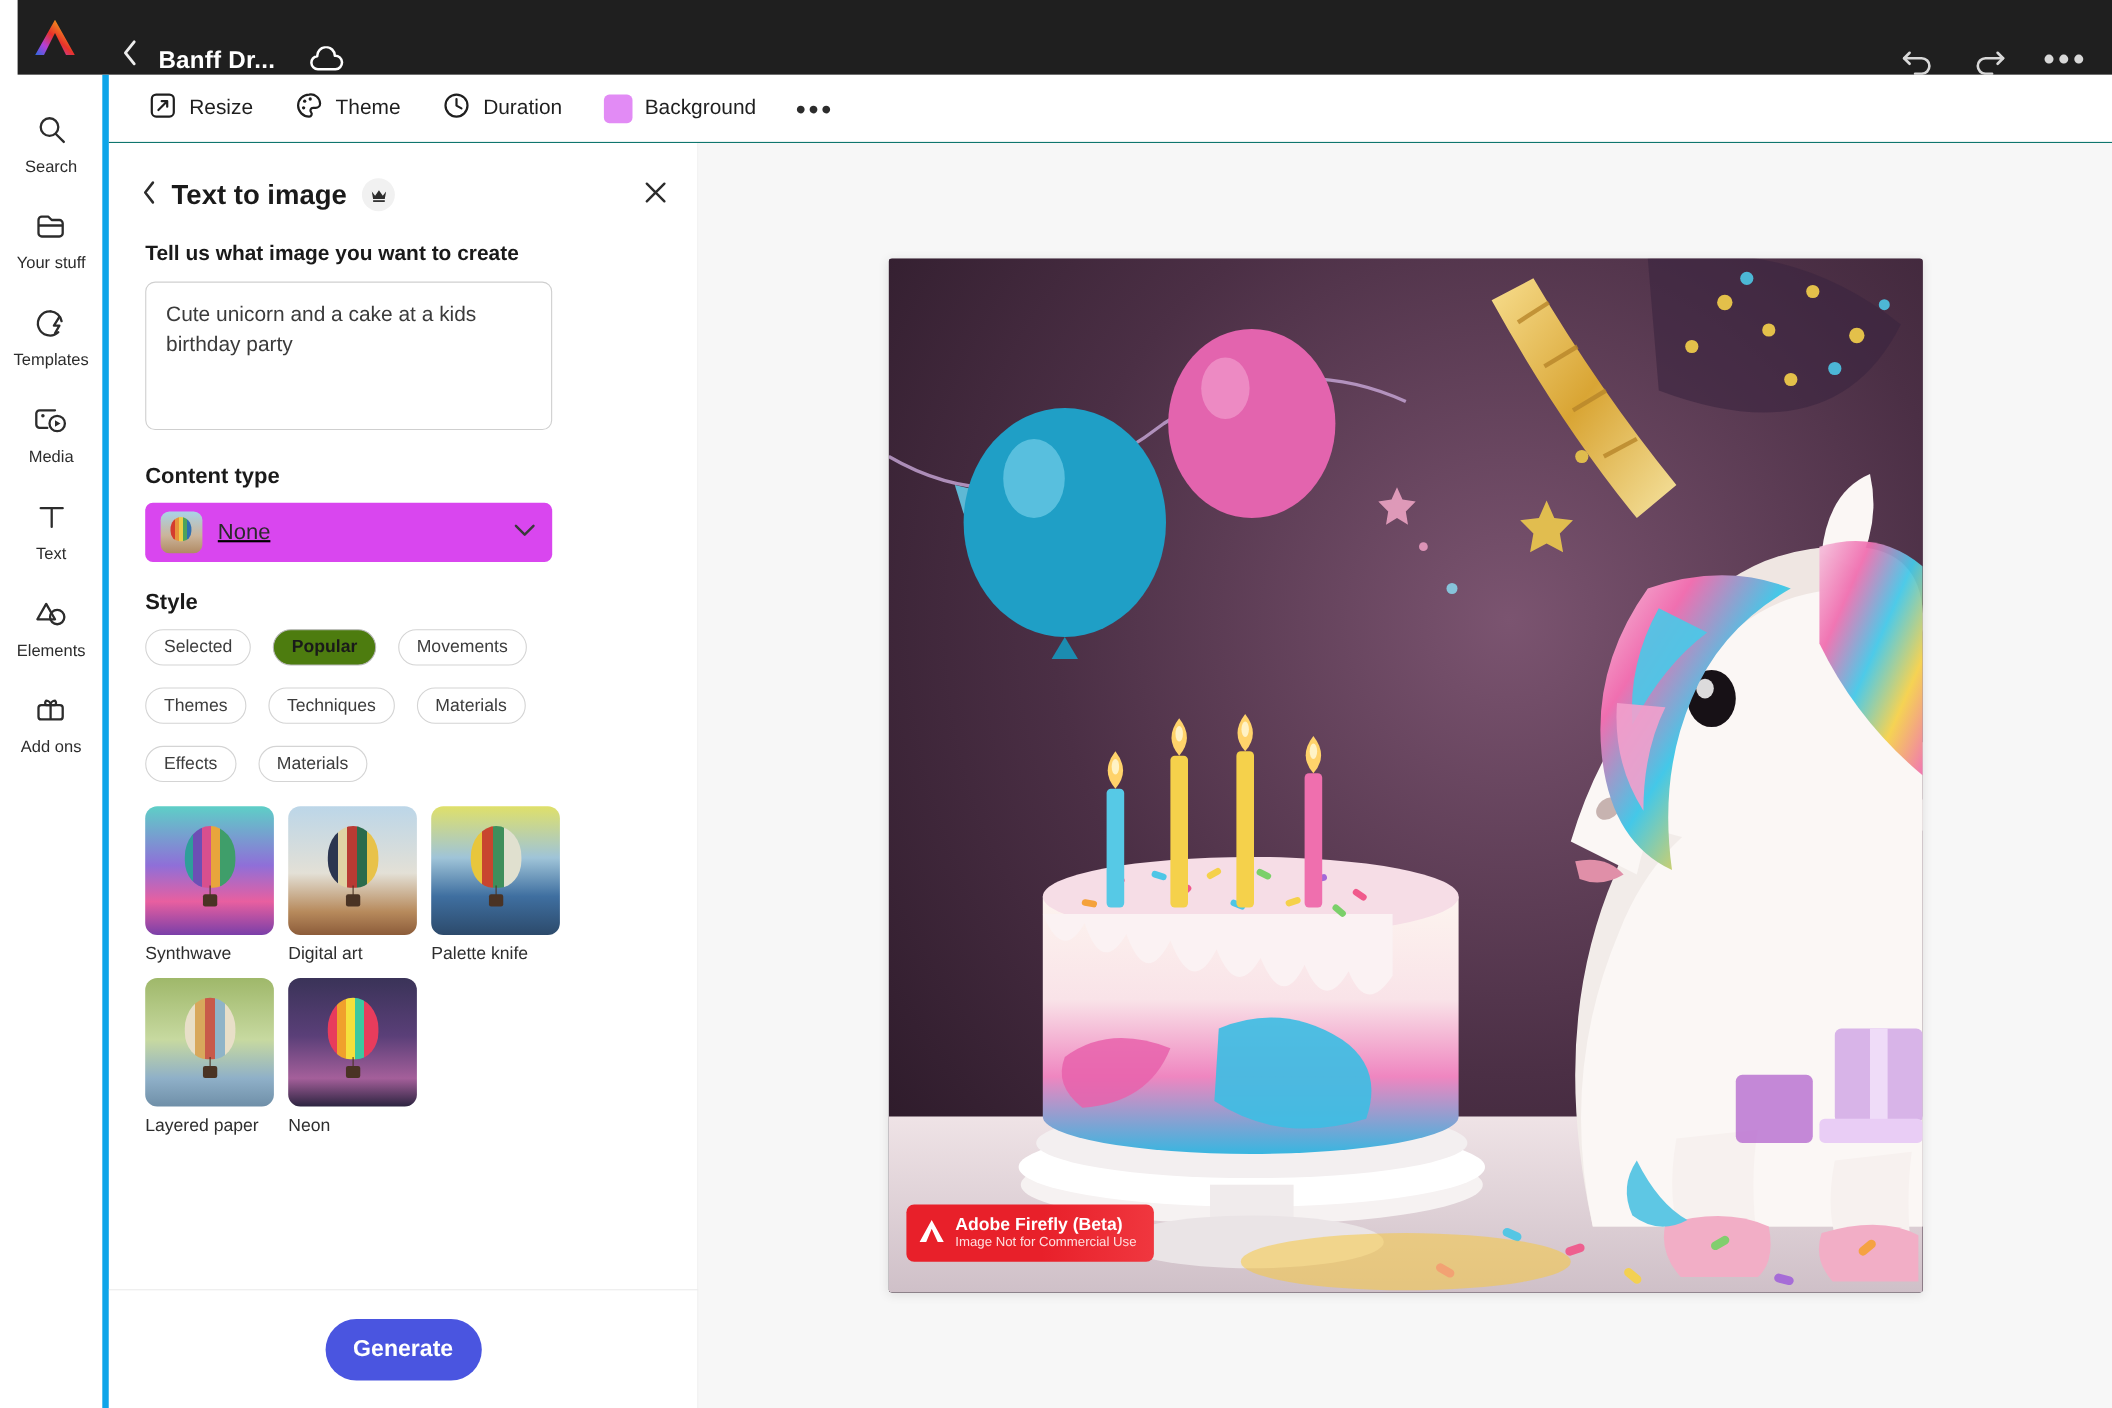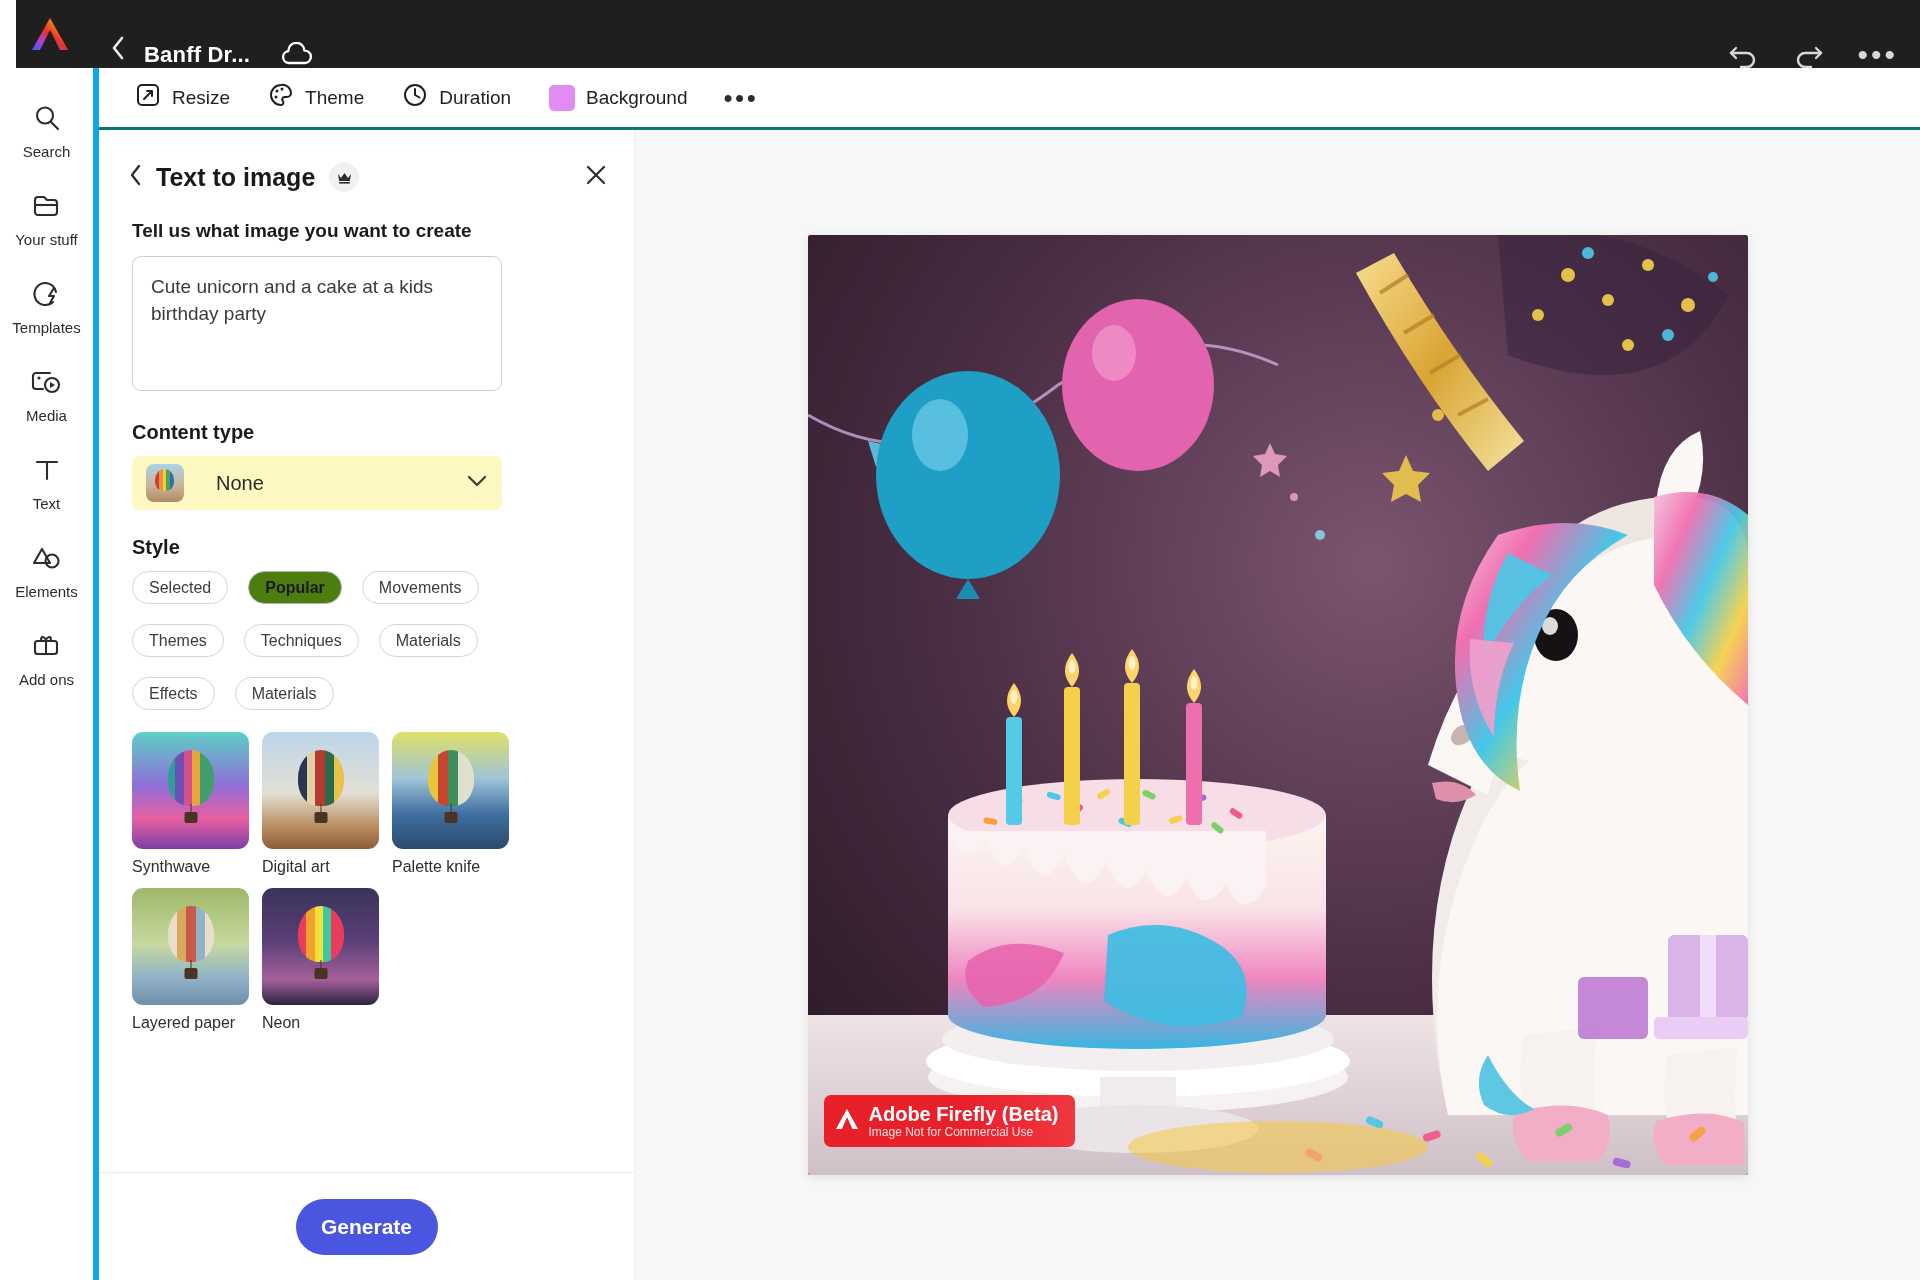--- a/index.html
+++ b/index.html
@@ -42,21 +42,21 @@
     width: 99px; height: 88px; display: flex; flex-direction: column;
     align-items: center; justify-content: center; gap: 8px; cursor: pointer;
   }
   .rail-label { font-size: 15px; color: #2c2c2c; }
   .rail-ico { color: #2c2c2c; display: flex; align-items: center; justify-content: center; height: 34px;}
 
   
   .doctoolbar {
     position: absolute; top: 68px; left: 99px; width: 1821px; height: 62px;
     background: #ffffff; display: flex; align-items: center; gap: 10px;
-    padding-left: 22px; border-bottom: 3px solid #0f766e;
+    padding-left: 22px; border-bottom: 1px solid #0f766e;
   }
   .tool-btn {
     display: flex; align-items: center; gap: 11px; padding: 7px 14px;
     border-radius: 18px; cursor: pointer; color: #1f1f1f; font-size: 19px;
   }
   .bg-swatch { width: 26px; height: 26px; border-radius: 5px; }
   .tool-dots { font-size: 26px; letter-spacing: 2.5px; color: #2c2c2c; padding: 2px 12px; cursor: pointer; line-height: 10px; }
 
   
   .panel {
@@ -74,22 +74,22 @@
 
   .panel-body { padding: 0 33px; }
   .field-label { font-size: 19px; font-weight: bold; color: #1a1a1a; margin: 22px 0 14px; }
   .prompt-box {
     width: 370px; height: 135px; border: 1px solid #cfcfcf; border-radius: 9px;
     background: #fff; padding: 17px 18px; font-size: 19px; color: #3b3b3b;
     line-height: 1.42; resize: none; outline: none; font-family: "Liberation Sans", sans-serif;
   }
   .section-label { font-size: 20px; font-weight: bold; color: #1a1a1a; margin: 26px 0 12px; }
   .select-row {
-    width: 370px; height: 54px; background: #fef9c3; border-radius: 7px;
-    display: flex; align-items: center; padding: 0 14px; gap: 32px; cursor: pointer;
+    width: 370px; height: 54px; background: #d946ef; border-radius: 7px;
+    display: flex; align-items: center; padding: 0 14px; gap: 14px; cursor: pointer; text-decoration: underline;
   }
   .select-thumb {
     width: 38px; height: 38px; border-radius: 8px; flex: none;
     background: linear-gradient(#a9d3e8 0%, #cbb49a 58%, #b08a63 100%);
     position: relative; overflow: hidden;
   }
   .select-thumb .bal {
     position: absolute; left: 9px; top: 5px; width: 19px; height: 22px; border-radius: 50% 50% 42% 42%;
     background: linear-gradient(90deg,#d43c2e 0 22%,#e8913a 22% 42%,#eccf49 42% 60%,#4da35a 60% 80%,#2f6fb0 80% 100%);
   }
@@ -143,21 +143,21 @@
   .artboard {
     width: 940px; height: 940px; position: relative; overflow: hidden;
     border-radius: 3px; box-shadow: 0 2px 10px rgba(0,0,0,.10);
     background: radial-gradient(circle at 62% 38%, #6d4a63 0%, #4a2f45 46%, #2e1c2b 100%);
   }
   .wm {
     position: absolute; left: 16px; bottom: 28px; height: 52px; padding: 5px 16px 5px 10px;
     background: linear-gradient(92deg,#e8202a 0%,#e8202a 55%,#f0373f 100%);
     border-radius: 7px; display: flex; align-items: center; gap: 9px;
   }
-  .wm-txt1 { color: #fff; font-size: 20px; font-weight: bold; line-height: 1.15; }
+  .wm-txt1 { color: #fff; font-size: 16px; font-weight: bold; line-height: 1.15; }
   .wm-txt2 { color: #ffdede; font-size: 12px; line-height: 1.15; }
 </style>
 </head>
 <body>
 
 <div id="app">
 
   <div class="topbar">
     <div class="brand-logo">
       <svg width="44" height="40" viewBox="0 0 44 40">

